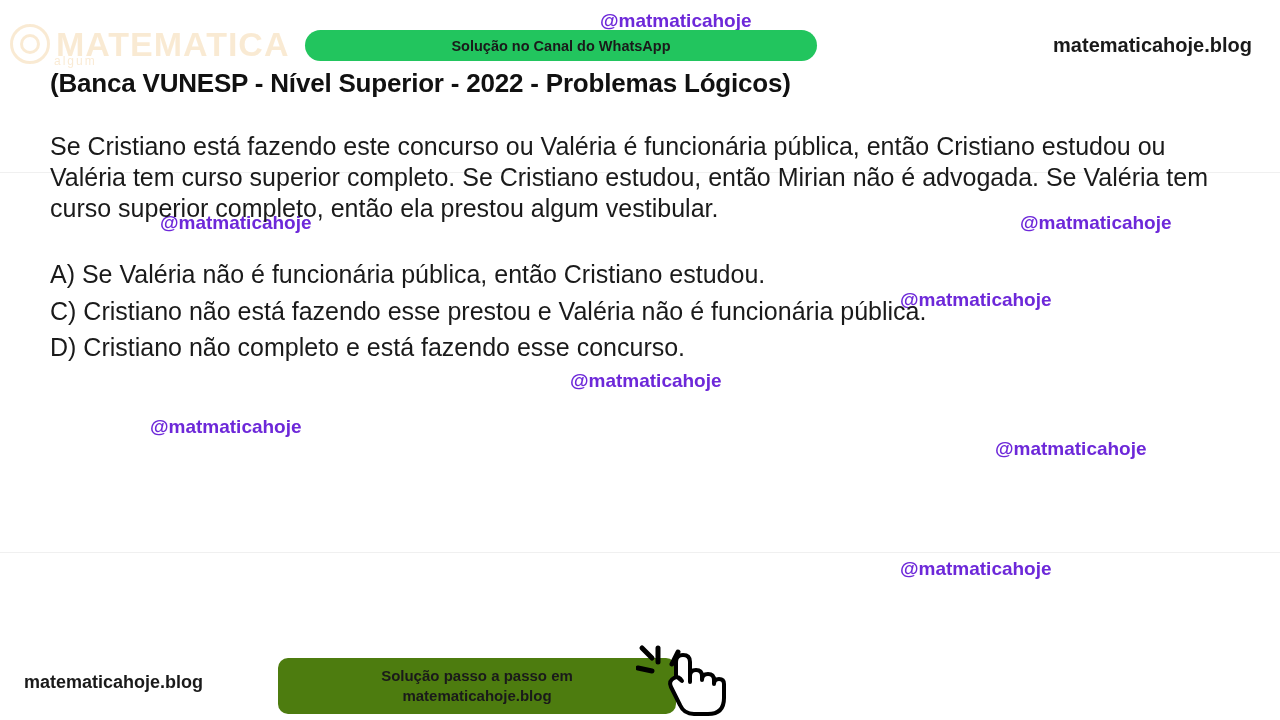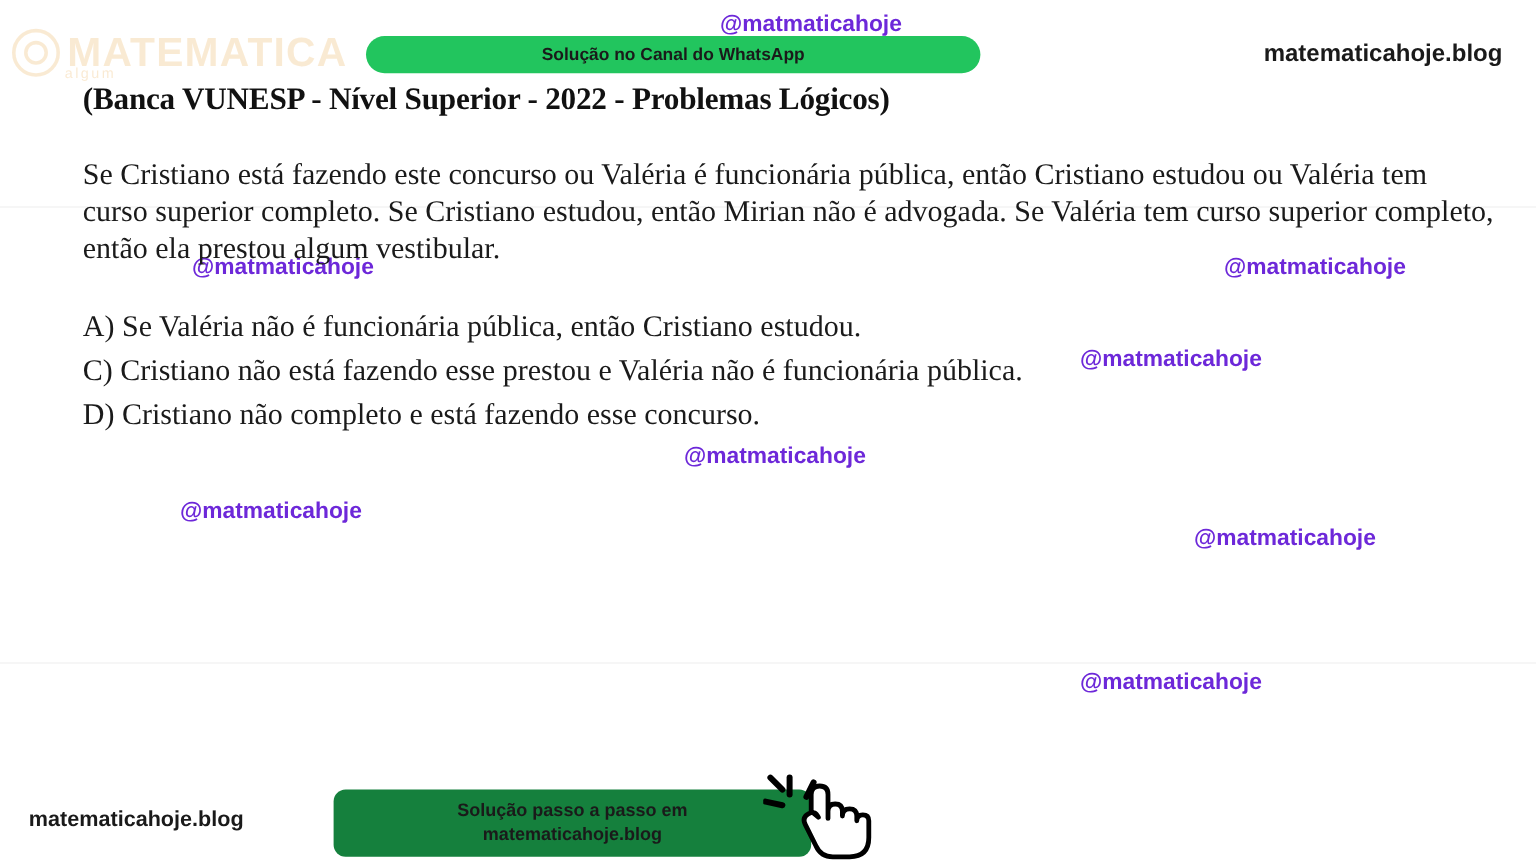--- a/index.html
+++ b/index.html
@@ -111,25 +111,24 @@
     right: 28px;
     top: 18px;
     font-size: 20px;
     font-weight: bold;
     color: #1a1a1a;
   }
 
   
   .content {
     position: absolute;
-    left: 69px;
+    left: 50px;
     top: 68px;
     width: 1180px;
     z-index: 2;
-    font-family: Liberation Serif, serif;
   }
   .q-header {
     font-size: 26px;
     font-weight: bold;
     color: #111111;
     margin: 0 0 32px 0;
     letter-spacing: -0.2px;
   }
   .q-body p {
     font-size: 25px;
@@ -168,21 +167,21 @@
     font-size: 18px;
     font-weight: bold;
     color: #1a1a1a;
   }
   .cta-pill {
     position: absolute;
     left: 278px;
     top: 8px;
     width: 398px;
     height: 56px;
-    background: #15803d;
+    background: #4d7c0f;
     border-radius: 10px;
     display: flex;
     flex-direction: column;
     align-items: center;
     justify-content: center;
     font-size: 15px;
     font-weight: bold;
     color: #1a1a1a;
     line-height: 1.35;
     cursor: pointer;

